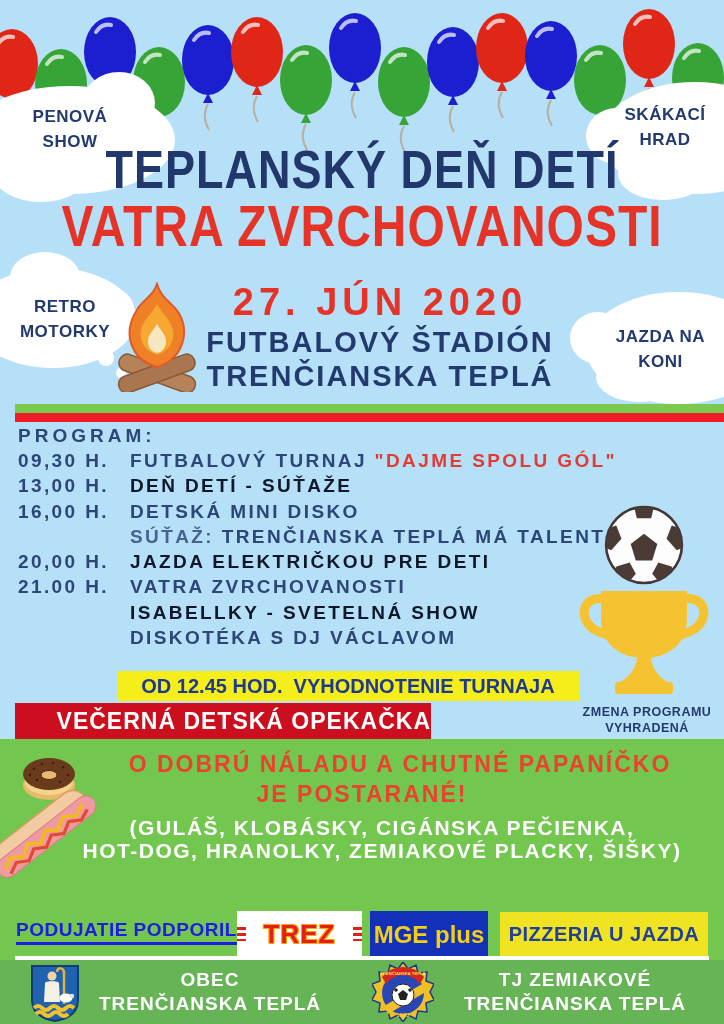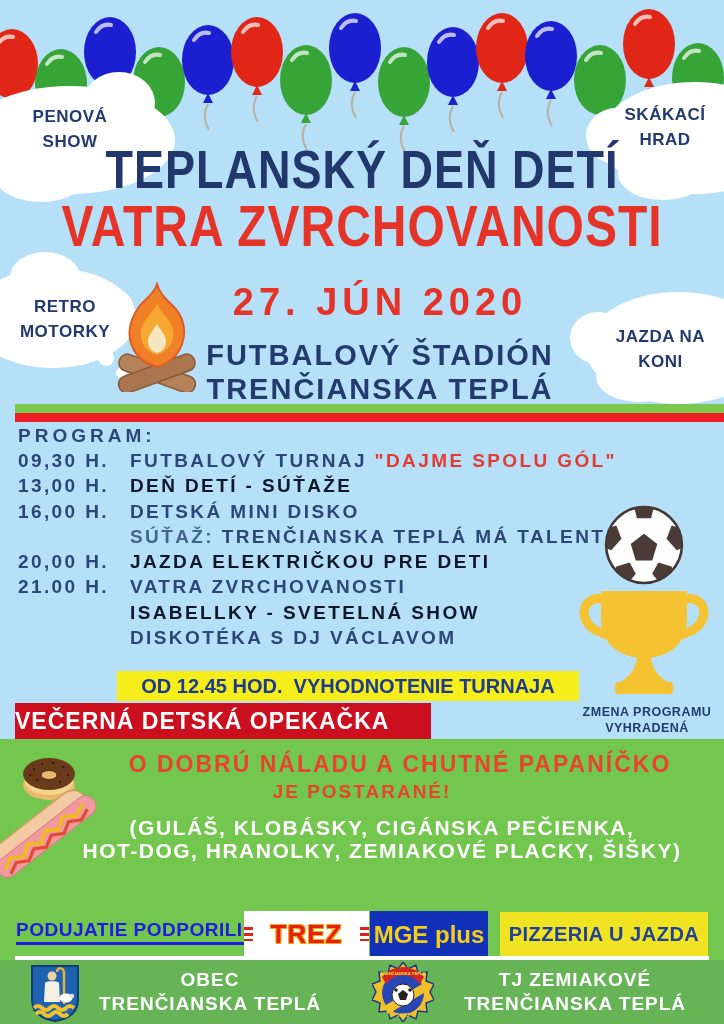--- a/index.html
+++ b/index.html
@@ -37,38 +37,38 @@
   .prog-row{display:flex;font-size:19px;font-weight:700;line-height:25.3px;letter-spacing:2.4px;white-space:nowrap;}
   .prog-time{flex:0 0 112px;color:#2b4677;}
   .prog-text.navy{color:#2b4677;}
   .prog-text.red{color:#0f172a;}
   .prog-text .red{color:#e23b33;}
   .prog-prefix{color:#46628f;}
   
   .note-yellow{left:117px;top:671px;width:462px;height:30px;background:#f6ee1a;
     color:#1d3a8f;font-size:20px;font-weight:700;text-align:center;line-height:30px;white-space:pre;}
   .note-red{left:15px;top:703px;width:416px;height:36px;background:#cb0f1e;
-    color:#fff;font-size:23px;font-weight:700;text-align:left;line-height:36px;letter-spacing:1px;}
+    color:#fff;font-size:23px;font-weight:700;text-align:right;line-height:36px;letter-spacing:1px;}
   .zmena{left:578px;top:704px;width:138px;text-align:center;color:#233a6e;
     font-size:12.5px;font-weight:700;line-height:16px;letter-spacing:.5px;}
   
   .green{position:absolute;left:0;top:739px;width:724px;height:285px;background:#74c74e;}
   .food-head{position:absolute;left:80px;right:4px;text-align:center;color:#e8432e;
     font-size:23px;font-weight:800;letter-spacing:2px;white-space:nowrap;}
   .food-head2{position:absolute;left:0;right:0;text-align:center;color:#e8432e;
-    font-size:19px;font-weight:800;letter-spacing:2px;}
+    font-size:23px;font-weight:800;letter-spacing:2px;}
   .food-menu{position:absolute;left:40px;right:0;text-align:center;color:#fff;
     font-size:21px;font-weight:700;letter-spacing:1.5px;white-space:nowrap;}
   .sweets{position:absolute;left:0;right:0;text-align:center;color:#e3342c;
     font-size:31px;font-weight:800;letter-spacing:2px;}
   
   .sponsor-label{position:absolute;left:16px;top:180px;color:#1c1ce4;font-size:19px;
     font-weight:800;letter-spacing:.5px;border-bottom:3px solid #1c1ce4;padding-bottom:1px;white-space:nowrap;}
   .sponsor-box{position:absolute;display:flex;align-items:center;justify-content:center;}
-  .trez-box{left:244px;top:172px;width:125px;height:46px;background:#fff;gap:18px;}
+  .trez-box{left:237px;top:172px;width:125px;height:46px;background:#fff;gap:18px;}
   .trez-text{color:#e31f1a;font-size:26px;font-weight:900;letter-spacing:1px;
     text-shadow:1px 1px 0 #f9a700,-1px -1px 0 #f9a700,1px -1px 0 #f9a700,-1px 1px 0 #f9a700;}
   .wing{width:15px;height:14px;background:repeating-linear-gradient(#e31f1a 0 3px,transparent 3px 6px);}
   .mge-box{left:370px;top:172px;width:118px;height:47px;background:#1330b8;
     color:#f2cf16;font-size:24px;font-weight:700;}
   .pizz-box{left:500px;top:173px;width:208px;height:45px;background:#f0e322;
     color:#20409a;font-size:20px;font-weight:800;letter-spacing:.5px;}
   .divider{position:absolute;left:15px;top:217px;width:694px;height:4px;background:#fff;}
   
   .footer{position:absolute;left:0;top:960px;width:724px;height:64px;background:#67b457;}
@@ -225,21 +225,21 @@
           </g>
       </g>
       <path d="M47,2 C44,14 32,18 27,28 C19,40 17,54 23,66 C27,75 36,82 47,85 C58,82 68,74 72,62 C77,48 73,33 62,23 C55,16 50,12 47,2 Z" fill="#f08026" stroke="#dd5a2a" stroke-width="2"></path>
       <path d="M47,22 C42,32 33,38 31,48 C29,59 35,69 47,73 C59,69 65,59 63,48 C61,38 52,32 47,22 Z" fill="#f6a832"></path>
       <path d="M47,42 C43,49 38,53 38,59 C38,66 42,70 47,71 C52,70 56,66 56,59 C56,53 51,49 47,42 Z" fill="#f7e7c0"></path>
     </svg>
   </span>
 
   <div class="abs date-block">
     <div class="date-line nowrap">27. JÚN 2020</div>
-    <div class="venue-line nowrap" style="margin-top:14px;">FUTBALOVÝ ŠTADIÓN</div>
+    <div class="venue-line nowrap" style="margin-top:1px;">FUTBALOVÝ ŠTADIÓN</div>
     <div class="venue-line nowrap">TRENČIANSKA TEPLÁ</div>
   </div>
 
   <div class="stripe" style="top:404px;background:#7cc94f;"></div>
   <div class="stripe" style="top:413px;background:#ee1c25;"></div>
 
   <div class="abs prog-heading">PROGRAM:</div>
   <div class="prog-list">
       <div class="prog-row">
         <span class="prog-time">09,30 H.</span>

